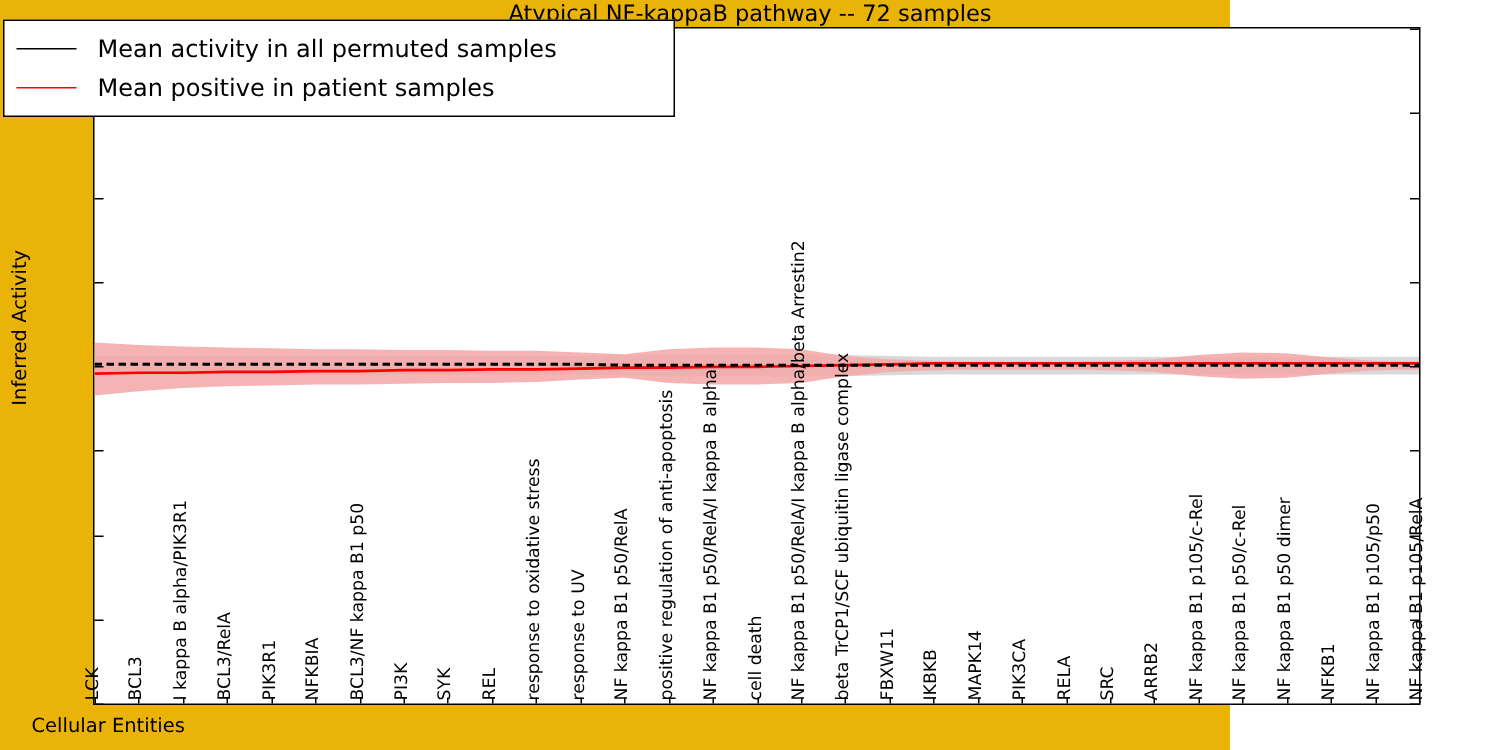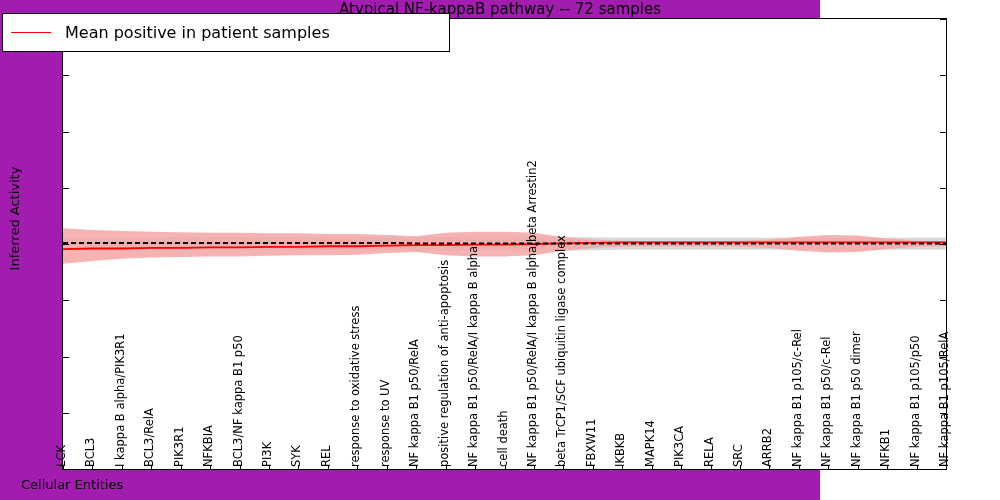--- a/index.html
+++ b/index.html
@@ -1,17 +1,17 @@
 <!DOCTYPE html>
 <html><head>
 <meta charset="utf-8">
 <style>
   html,body{margin:0;padding:0;background:#ffffff;}
   body{width:1000px;height:500px;font-family:"DejaVu Sans",sans-serif;overflow:hidden;}
-  #root{position:relative;width:820px;height:500px;background:#a21caf;}
+  #root{position:relative;width:820px;height:500px;background:#eab308;}
 
   #chart-title{
     position:absolute;left:0;top:0;width:1000px;text-align:center;
     font-size:15px;color:#000;line-height:18px;
   }
 
   #plot-area{
     position:absolute;left:62px;top:18px;width:885px;height:452px;
     border:1px solid #000;box-sizing:border-box;background:#fff;
   }
@@ -153,18 +153,22 @@
       <div class="xlab" style="left: 740.833px;">NF kappa B1 p105/c-Rel</div>
       <div class="xlab" style="left: 770.267px;">NF kappa B1 p50/c-Rel</div>
       <div class="xlab" style="left: 799.7px;">NF kappa B1 p50 dimer</div>
       <div class="xlab" style="left: 829.133px;">NFKB1</div>
       <div class="xlab" style="left: 858.567px;">NF kappa B1 p105/p50</div>
       <div class="xlab" style="left: 888px;">NF kappa B1 p105/RelA</div>
     </div>
 
   <div id="legend">
     <div class="legend-row">
+      <span class="legend-swatch"></span>
+      <span class="legend-text">Mean activity in all permuted samples</span>
+    </div>
+    <div class="legend-row">
       <span class="legend-swatch red"></span>
       <span class="legend-text">Mean positive in patient samples</span>
     </div>
   </div>
 
 </div>
 
 </body></html>

